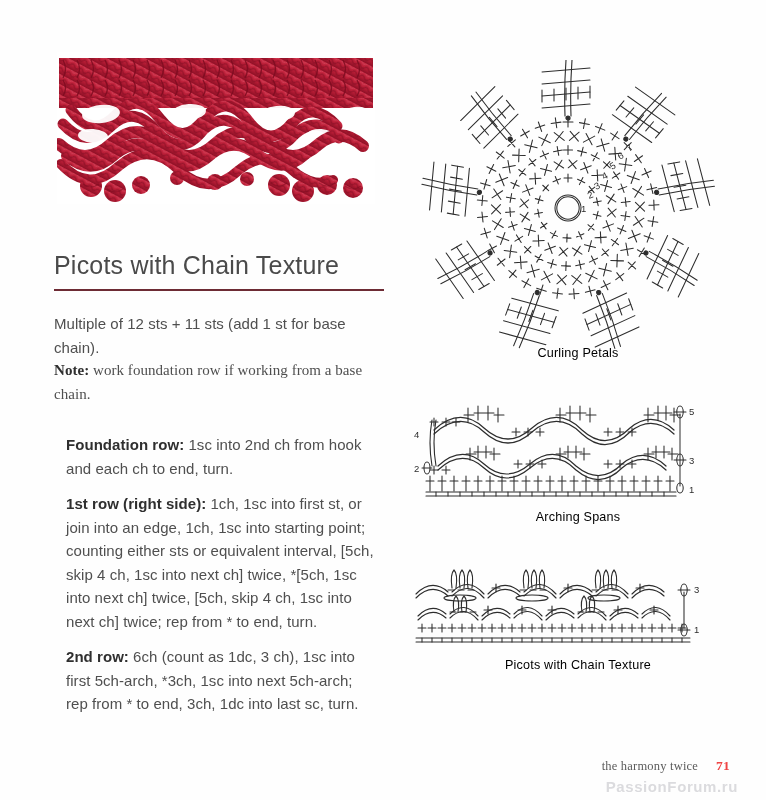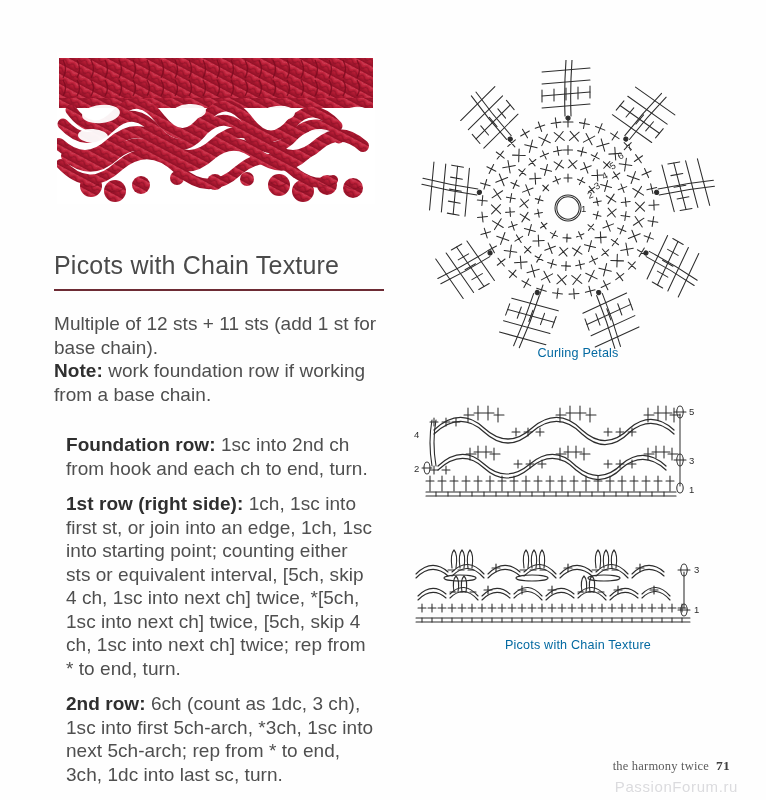--- a/index.html
+++ b/index.html
@@ -51,21 +51,21 @@
     background: #6d2b34;
     margin: 9px 0 0 4px;
     width: 330px;
   }
 
   .intro {
     margin: 21px 0 0 4px;
     width: 332px;
   }
   .body-text {
-    font-size: 19px;
+    font-size: 15px;
     line-height: 23.5px;
     color: #4f4f4f;
     letter-spacing: 0.05px;
   }
   .body-text b { color: #2f2f2f; font-weight: 700; }
 
   .rows-block {
     margin: 27px 0 0 4px;
     width: 334px;
   }
@@ -75,46 +75,46 @@
   .right-col {
     position: absolute;
     left: 408px;
     top: 60px;
     width: 340px;
   }
   .chart-block { position: relative; }
   .chart-caption {
     text-align: center;
     font-size: 12.6px;
-    color: #0369a1;
+    color: #000000;
     letter-spacing: 0.2px;
   }
 
   .footer {
     position: absolute;
     right: 36px;
     bottom: 26px;
     font-family: "Liberation Serif", serif;
     font-size: 12.5px;
     color: #5b5b5b;
     letter-spacing: 0.2px;
   }
   .footer .pg {
     font-weight: 700;
-    color: #404040;
-    margin-left: 7px;
+    color: #ef4444;
+    margin-left: 18px;
     font-size: 13.5px;
   }
   .watermark {
     position: absolute;
     right: 28px;
     bottom: 5px;
     font-family: "Liberation Sans", sans-serif;
     font-size: 15px;
-    font-weight: 400;
+    font-weight: 700;
     letter-spacing: 0.6px;
     color: rgba(190,190,195,0.55);
     text-shadow: 0 1px 0 rgba(255,255,255,0.9);
   }
 </style>
 </head>
 <body>
 
 <div class="page">
 
@@ -195,21 +195,21 @@
           </g>
         </g>
       </svg>
     </div>
 
     <div class="section-title">Picots with Chain Texture</div>
     <div class="title-rule"></div>
 
     <div class="intro">
       <p class="body-text" style="margin:0;">Multiple of 12 sts + 11 sts (add 1 st for base chain).</p>
-      <p class="body-text" style="margin:0;"><b>Note:</b><span> work foundation row if working from a base chain.</span></p>
+      <p class="body-text" style="margin:0;font-family:Liberation Serif, serif;"><b>Note:</b><span> work foundation row if working from a base chain.</span></p>
     </div>
 
     <div class="rows-block">
       <p class="body-text"><b>Foundation row:</b><span> 1sc into 2nd ch from hook and each ch to end, turn.</span></p>
       <p class="body-text"><b>1st row (right side):</b><span> 1ch, 1sc into first st, or join into an edge, 1ch, 1sc into starting point; counting either sts or equivalent interval, [5ch, skip 4 ch, 1sc into next ch] twice, *[5ch, 1sc into next ch] twice, [5ch, skip 4 ch, 1sc into next ch] twice; rep from * to end, turn.</span></p>
       <p class="body-text"><b>2nd row:</b><span> 6ch (count as 1dc, 3 ch), 1sc into first 5ch-arch, *3ch, 1sc into next 5ch-arch; rep from * to end, 3ch, 1dc into last sc, turn.</span></p>
     </div>
   </div>
 
   <div class="right-col">
@@ -783,20 +783,21 @@
         </g>
 
         <g font-family="Liberation Sans, sans-serif" font-size="9.5" fill="#2d2d2d">
           <text x="281" y="27">5</text>
           <text x="281" y="76">3</text>
           <text x="281" y="105">1</text>
           <text x="6" y="50">4</text>
           <text x="6" y="84">2</text>
         </g>
       </svg>
+      <div class="chart-caption" style="margin-top:6px;">Arching Spans</div>
     </div>
 
     <div class="chart-block" style="margin-top:26px;">
       <svg width="320" height="96" viewBox="0 0 320 96">
         <g stroke="#2d2d2d" fill="none" stroke-width="1.05" stroke-linecap="round">
 
           <path d="M8 88 H282"></path>
           <path d="M8 92 H282"></path>
           <g>
             <path d="M14 88 v4 M24 88 v4 M34 88 v4 M44 88 v4 M54 88 v4 M64 88 v4 M74 88 v4 M84 88 v4 M94 88 v4 M104 88 v4 M114 88 v4 M124 88 v4 M134 88 v4 M144 88 v4 M154 88 v4 M164 88 v4 M174 88 v4 M184 88 v4 M194 88 v4 M204 88 v4 M214 88 v4 M224 88 v4 M234 88 v4 M244 88 v4 M254 88 v4 M264 88 v4 M274 88 v4"></path>

